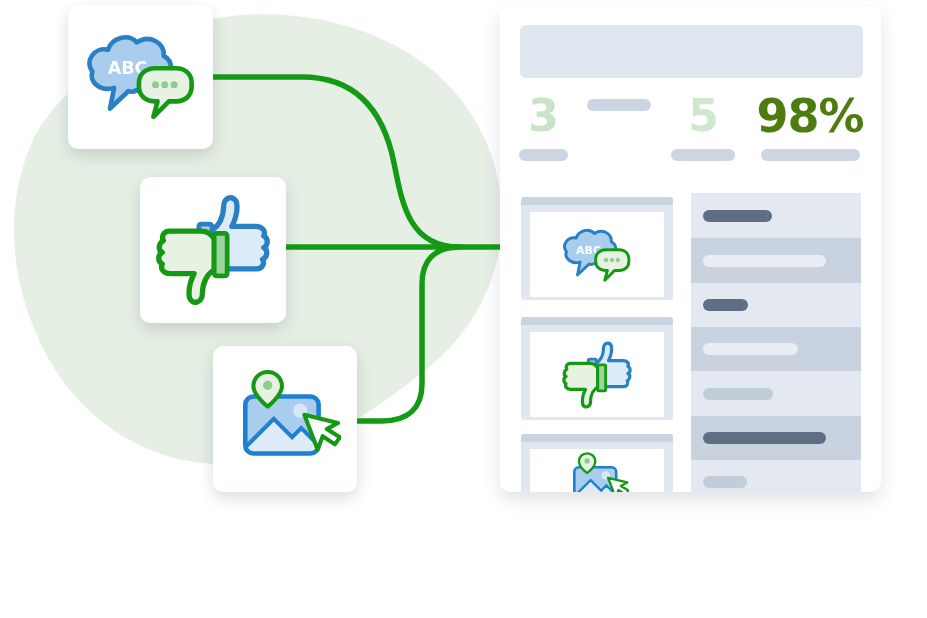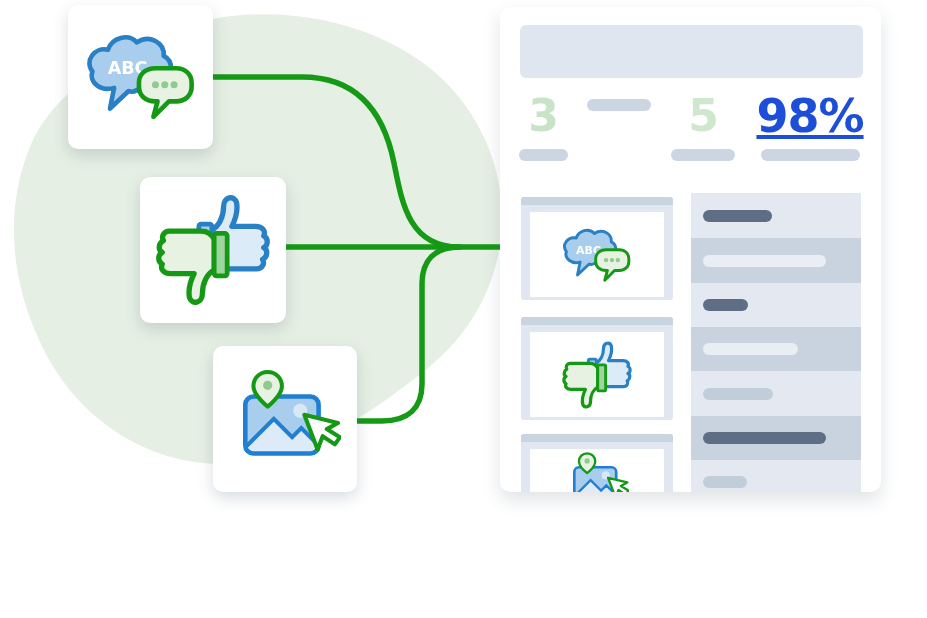--- a/index.html
+++ b/index.html
@@ -131,21 +131,21 @@
       <div class="stat-pill"></div>
     </div>
     <div class="stat stat-2">
       <div class="stat-pill"></div>
     </div>
     <div class="stat stat-3">
       <div class="stat-value" style="color: rgb(207, 231, 204);">5</div>
       <div class="stat-pill"></div>
     </div>
     <div class="stat stat-4">
-      <div class="stat-value" style="color: #1d4ed8; text-decoration: underline;">98%</div>
+      <div class="stat-value" style="color: #4d7c0f;">98%</div>
       <div class="stat-pill"></div>
     </div>
 
     <div class="feed-frame frame-1">
       <div class="strip"></div>
       <div class="inner">
         <svg class="icon-chat-sm" viewBox="0 0 120 92">
           <path d="M30,77 L34,57 C21,61 9,51 13,41 C5,31 15,17 28,20 C32,8 48,4 56,13
                    C68,5 83,13 82,26 C92,31 91,46 81,51 C78,61 64,65 56,59 C53,61 50,61 48,60 Z" fill="#a9cdec" stroke="#2a80c5" stroke-width="4.5" stroke-linejoin="round"></path>
           <text x="47" y="44" text-anchor="middle" font-size="17" font-weight="bold" fill="#ffffff">ABC</text>

